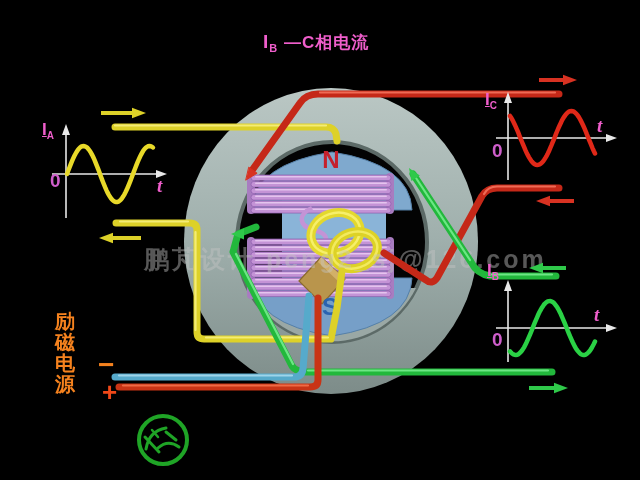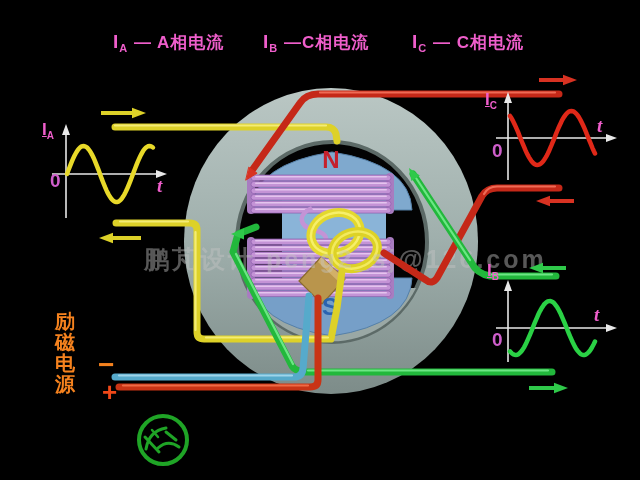--- a/index.html
+++ b/index.html
@@ -194,31 +194,23 @@
   <g fill="none" stroke="#1fa426" stroke-linecap="round">
     <circle cx="163" cy="440" r="24" stroke-width="4"></circle>
     <path d="M 146,449 Q 149,431 166,428" stroke-width="3"></path>
     <path d="M 145,437 L 159,452" stroke-width="3"></path>
     <path d="M 158,448 Q 168,439 179,447" stroke-width="3"></path>
     <path d="M 166,432 L 176,440" stroke-width="3"></path>
     <path d="M 152,430 L 158,437" stroke-width="2.5"></path>
   </g>
 </svg>
 
-<div class="lbl legend-item magenta" style="left:113px;top:31px;">
-  <span class="base">I</span><sub>A</sub>
-  <span>— A相电流</span>
-</div>
 <div class="lbl legend-item magenta" style="left:263px;top:31px;">
   <span class="base">I</span><sub>B</sub>
   <span>—C相电流</span>
-</div>
-<div class="lbl legend-item magenta" style="left:412px;top:31px;">
-  <span class="base">I</span><sub>C</sub>
-  <span>— C相电流</span>
 </div>
 
 <div class="lbl wf-label magenta" style="left:42px;top:120px;">
   <span>I</span><sub>A</sub>
 </div>
 <div class="lbl zero-lbl" style="left:50px;top:170px;">0</div>
 <div class="lbl t-lbl" style="left:157px;top:175px;">t</div>
 
 <div class="lbl wf-label magenta" style="left:485px;top:90px;">
   <span>I</span><sub>C</sub>

